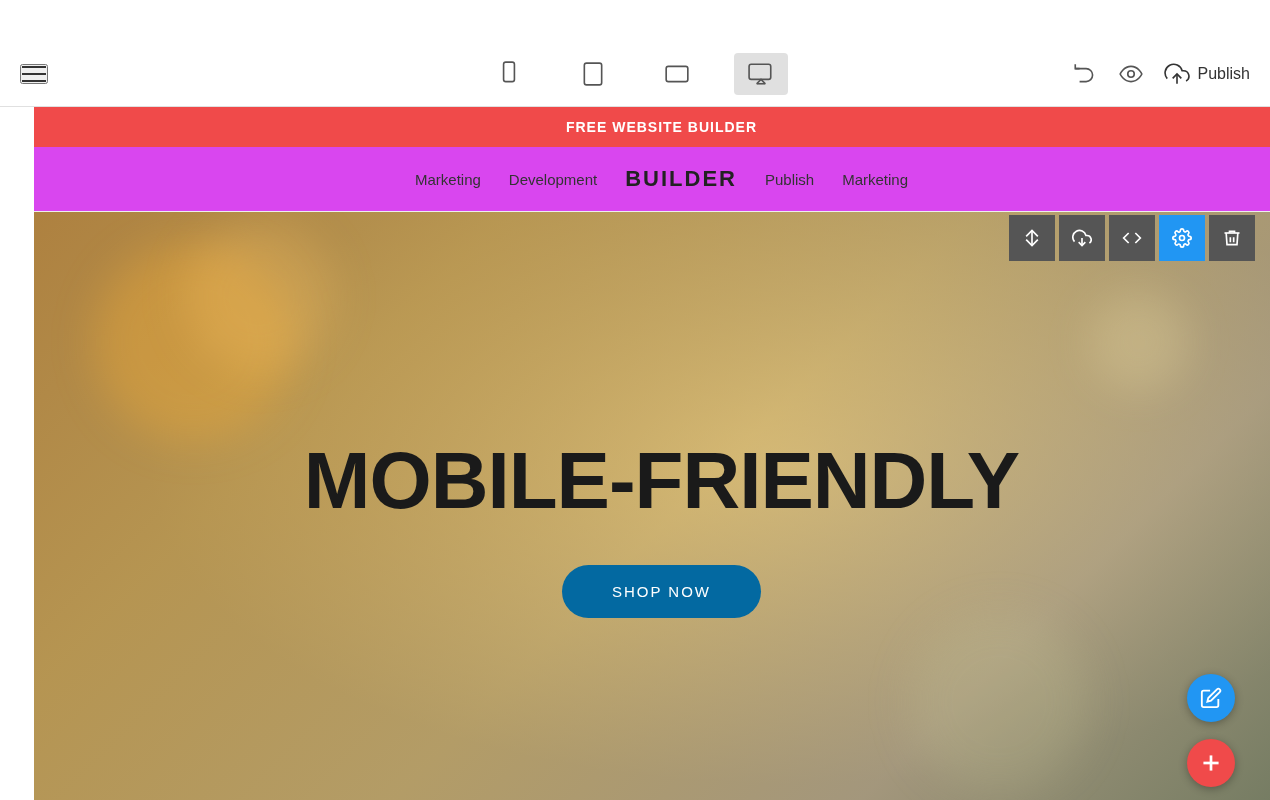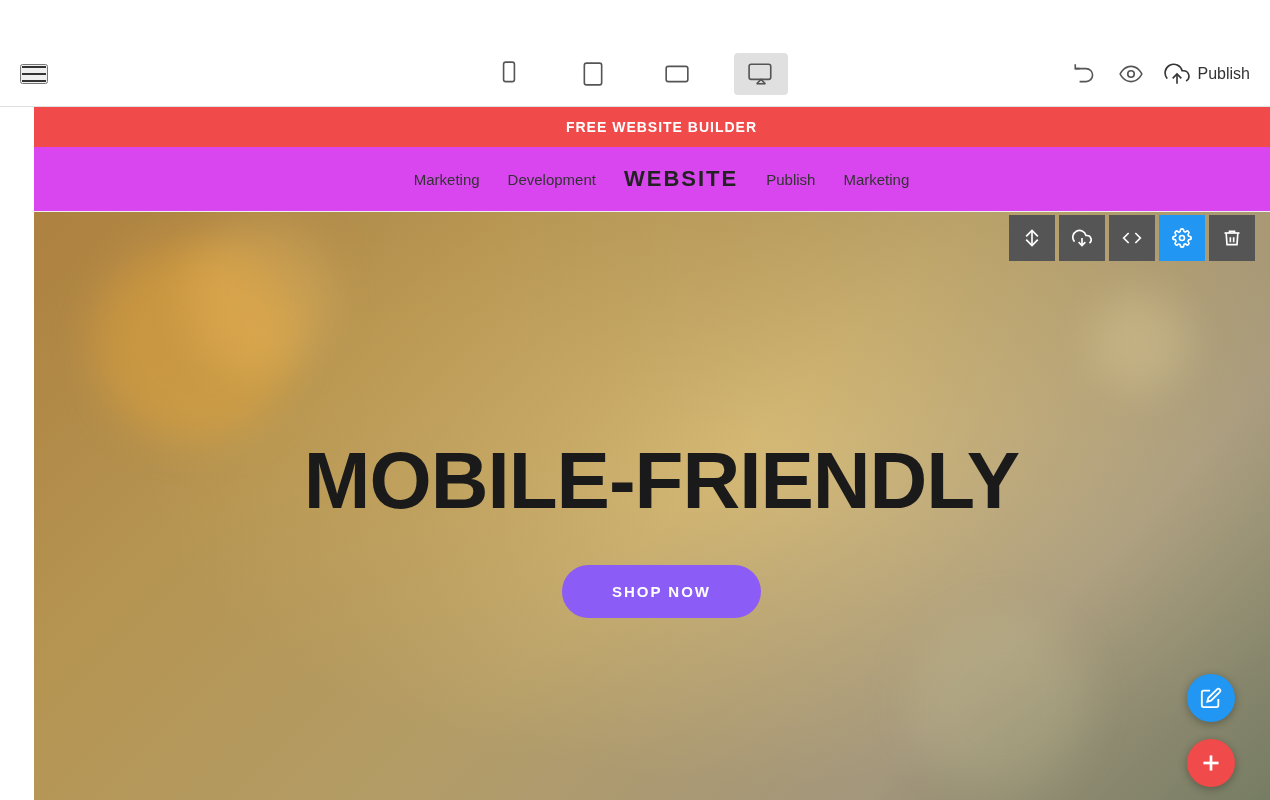--- a/index.html
+++ b/index.html
@@ -124,24 +124,24 @@
     }
     .hero-title {
       font-size: 80px; font-weight: 900;
       color: #1a1a1a; line-height: 1.1;
       text-transform: uppercase;
       letter-spacing: -1px;
       max-width: 900px;
     }
     .shop-btn {
       margin-top: 40px;
-      background: #8b5cf6; color: #fff;
+      background: #0369a1; color: #fff;
       border: none; border-radius: 50px;
       padding: 18px 50px; font-size: 15px;
-      font-weight: 700; letter-spacing: 2px;
+      font-weight: 400; letter-spacing: 2px;
       cursor: pointer; text-transform: uppercase;
     }
 
     
     .block-controls {
       position: absolute;
       top: 108px; right: 15px;
       display: flex; gap: 4px;
       z-index: 20;
     }
@@ -263,21 +263,21 @@
     <div class="scrollbar-thumb"></div>
   </div>
 
   <div class="promo-banner">
     <span>FREE WEBSITE BUILDER</span>
   </div>
 
   <nav class="site-nav">
     <a class="nav-link">Marketing</a>
     <a class="nav-link">Development</a>
-    <span class="nav-logo">WEBSITE</span>
+    <span class="nav-logo">BUILDER</span>
     <a class="nav-link">Publish</a>
     <a class="nav-link">Marketing</a>
   </nav>
 
   <div class="hero">
     <div class="hero-bg">
 
       <div class="bokeh" style="width:200px;height:200px;top:30px;left:60px;background:rgba(255,180,50,0.3);"></div>
       <div class="bokeh" style="width:150px;height:150px;top:10px;left:150px;background:rgba(255,200,100,0.25);"></div>
       <div class="bokeh" style="width:100px;height:100px;top:80px;right:100px;background:rgba(255,240,180,0.2);"></div>

